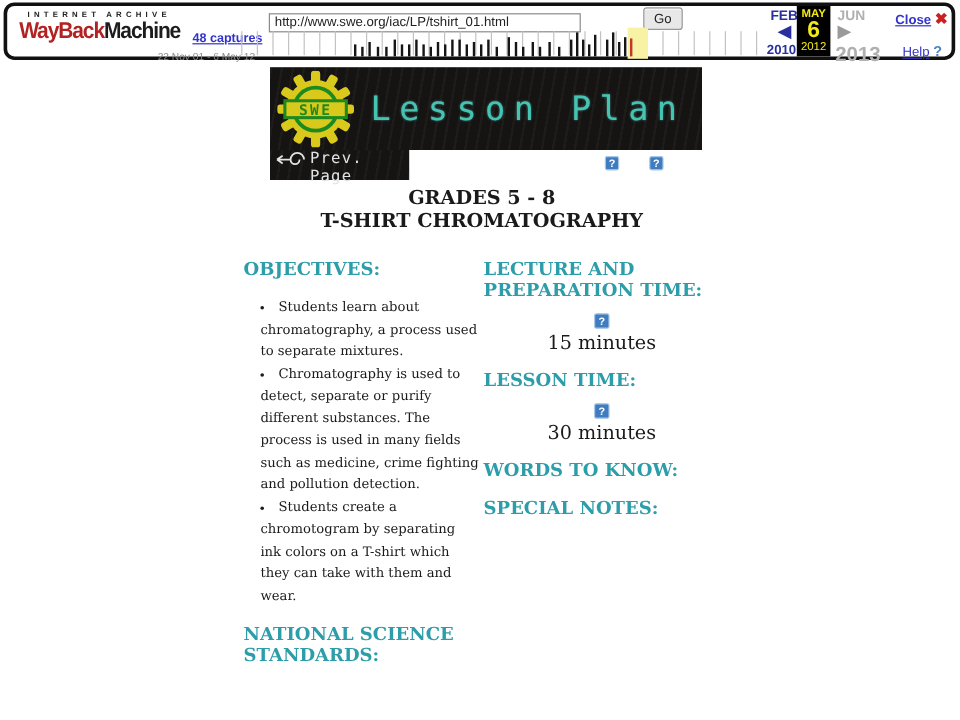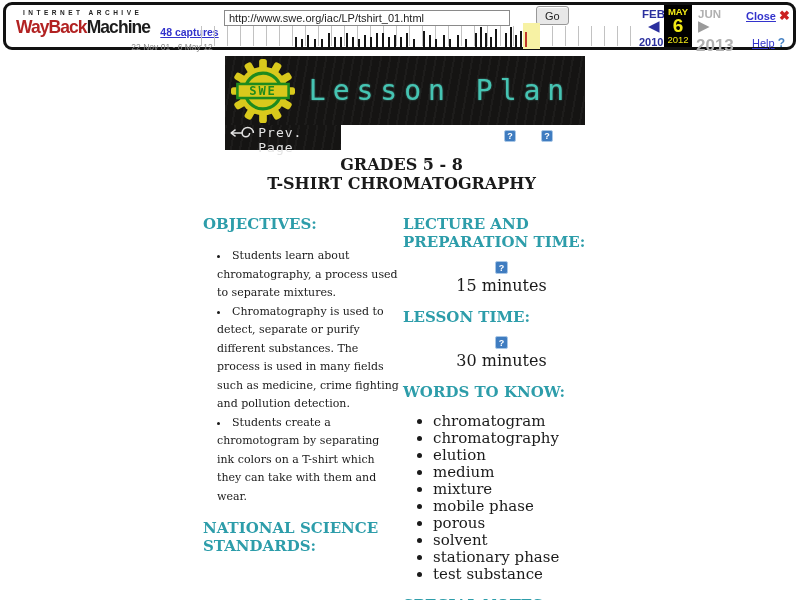--- a/index.html
+++ b/index.html
@@ -16,21 +16,21 @@
   .wb-logo .wm { font:bold 19px "Liberation Sans", sans-serif; letter-spacing:-1px;
                  transform:scaleX(.92); transform-origin:left; white-space:nowrap; }
   .wb-logo .w1 { color:#b22222; }
   .wb-logo .w2 { color:#1c1c1c; }
   .captures { position:absolute; left:118px; top:17px; width:96px; text-align:center;
               font-family:"Liberation Sans", sans-serif; }
   .captures a { font-size:10.5px; font-weight:bold; color:#3333cc;
                 text-decoration:underline; cursor:pointer;margin-left:35px; }
   .captures .range { font-size:8.5px; color:#8a8a8a; margin-top:2px; }
   .url-box { position:absolute; left:218px; top:2px; }
-  .url-box input { width:286px; height:16px; font:11px "Liberation Sans", sans-serif;
+  .url-box input { width:260px; height:16px; font:11px "Liberation Sans", sans-serif;
                    border:1px solid #8a8a8a; padding:1px 4px; color:#222; }
   .go-btn { position:absolute; left:530px; top:1px; height:19px; padding:0 8px;
             font:11px "Liberation Sans", sans-serif; color:#222; background:#e8e8e8;
             border:1px solid #999; border-radius:3px; box-shadow:inset 0 1px 0 #fff; cursor:pointer;text-align:center; }
   .spark { position:absolute; left:191px; top:18px; width:443px; height:26px; cursor:pointer; }
   .spark i { display:block; position:absolute; }
   .spark .tick { top:3px; bottom:3px; width:1px; background:#c2c2c2; }
   .spark .hl   { top:0; bottom:0; background:#f7f2a4; }
   .spark .bar  { bottom:2px; width:2px; background:#151515; }
   .spark .redline { bottom:2px; width:2px; background:#c0392b; }
@@ -257,28 +257,16 @@
       <div class="center-block">
         <span class="q-inline">?</span>
         <div class="minutes">15 minutes</div>
       </div>
       <div class="teal-h">LESSON TIME:</div>
       <div class="center-block">
         <span class="q-inline">?</span>
         <div class="minutes">30 minutes</div>
       </div>
       <div class="teal-h">WORDS TO KNOW:</div>
-      <ul class="words">
-          <li>chromatogram</li>
-          <li>chromatography</li>
-          <li>elution</li>
-          <li>medium</li>
-          <li>mixture</li>
-          <li>mobile phase</li>
-          <li>porous</li>
-          <li>solvent</li>
-          <li>stationary phase</li>
-          <li>test substance</li>
-        </ul>
       <div class="teal-h">SPECIAL NOTES:</div>
     </div>
   </div>
 </div>
 
 </body></html>

